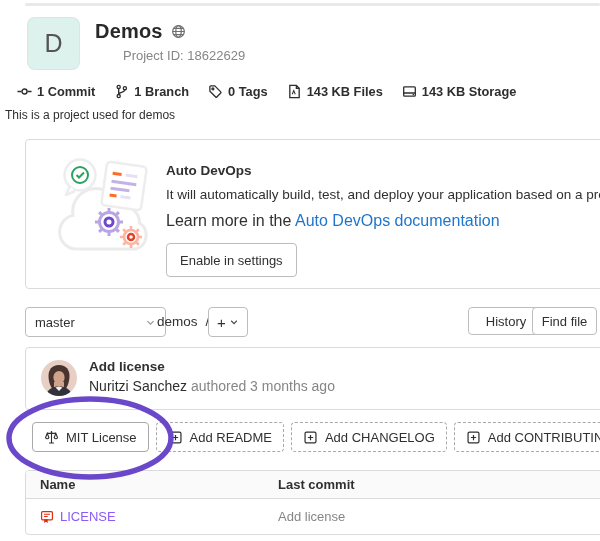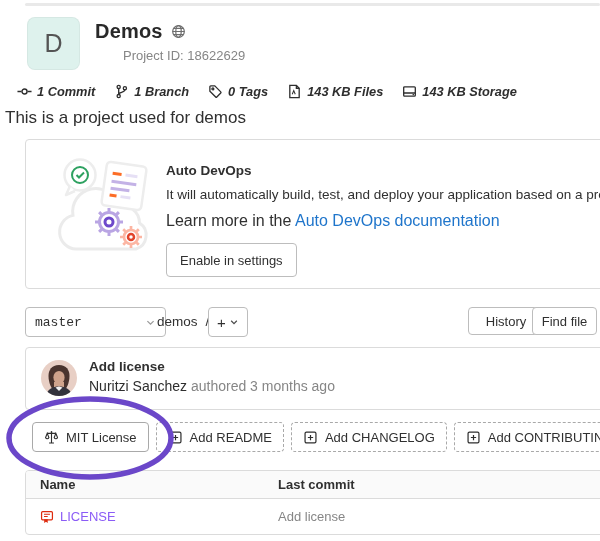--- a/index.html
+++ b/index.html
@@ -12,39 +12,39 @@
 
   
   .avatar{left:27px;top:17px;width:51px;height:51px;background:#def2ed;border:1px solid rgba(0,0,0,.04);
           border-radius:8px;display:flex;align-items:center;justify-content:center;
           font-size:25px;color:#545454;}
   .title-row{left:95px;top:20px;display:flex;align-items:center;gap:8px;}
   .proj-title{font-size:20px;font-weight:bold;color:#292929;letter-spacing:.2px;}
   .proj-id{left:95px;top:48px;font-size:13px;color:#868686;margin-left:28px;}
 
   
-  .stats{left:17px;top:84px;display:flex;align-items:center;gap:19px;font-weight:600;font-size:12.8px;color:#2e2e2e;white-space:nowrap;font-style:italic;}
+  .stats{left:17px;top:84px;display:flex;align-items:center;gap:19px;font-weight:600;font-size:12.8px;color:#2e2e2e;white-space:nowrap;}
   .stat{display:flex;align-items:center;gap:5px;cursor:pointer;}
 
-  .description{left:5px;top:108px;font-size:17px;color:#303030;}
+  .description{left:5px;top:108px;font-size:12px;color:#303030;}
 
   
   .banner{left:25px;top:139px;width:615px;height:148px;border:1px solid #dbdbdb;border-radius:4px;background:#fff;}
   .banner-illustration{position:absolute;left:26px;top:8px;}
   .banner-title{position:absolute;left:140px;top:23px;font-weight:bold;font-size:13.5px;}
   .banner-body{position:absolute;left:140px;top:47px;font-size:13.5px;white-space:nowrap;}
   .banner-learn{position:absolute;left:140px;top:72px;font-size:16px;white-space:nowrap;}
   .banner-learn a{color:#1f75cb;text-decoration:none;}
   .banner-btn{position:absolute;left:140px;top:103px;height:30px;padding:16px 13px;display:inline-flex;align-items:center;
               border:1px solid #bdbdbd;border-radius:4px;background:#fff;font-size:13px;color:#303030;cursor:pointer;}
 
   
   .branch-select{left:25px;top:307px;width:121px;height:28px;border:1px solid #bdbdbd;border-radius:4px;
                  display:flex;align-items:center;justify-content:space-between;padding:0 9px;cursor:pointer;background:#fff;}
-  .branch-select .val{font-size:13px;color:#303030;font-family:Liberation Mono, monospace;}
+  .branch-select .val{font-size:13px;color:#303030;}
   .breadcrumb{left:157px;top:307px;height:28px;display:flex;align-items:center;gap:8px;font-size:13.5px;}
   .plus-btn{left:208px;top:307px;width:38px;height:28px;border:1px solid #bdbdbd;border-radius:4px;background:#fff;
             display:flex;align-items:center;justify-content:center;gap:3px;cursor:pointer;font-size:15px;color:#303030;}
   .nav-btn{top:307px;height:28px;border:1px solid #bdbdbd;border-radius:4px;background:#fff;
            display:flex;align-items:center;justify-content:center;font-size:13px;color:#303030;cursor:pointer;}
   .history-btn{left:468px;width:76px;}
   .findfile-btn{left:532px;width:65px;}
 
   
   .commit-card{left:25px;top:347px;width:615px;height:61px;border:1px solid #dbdbdb;border-radius:4px;background:#fff;}

